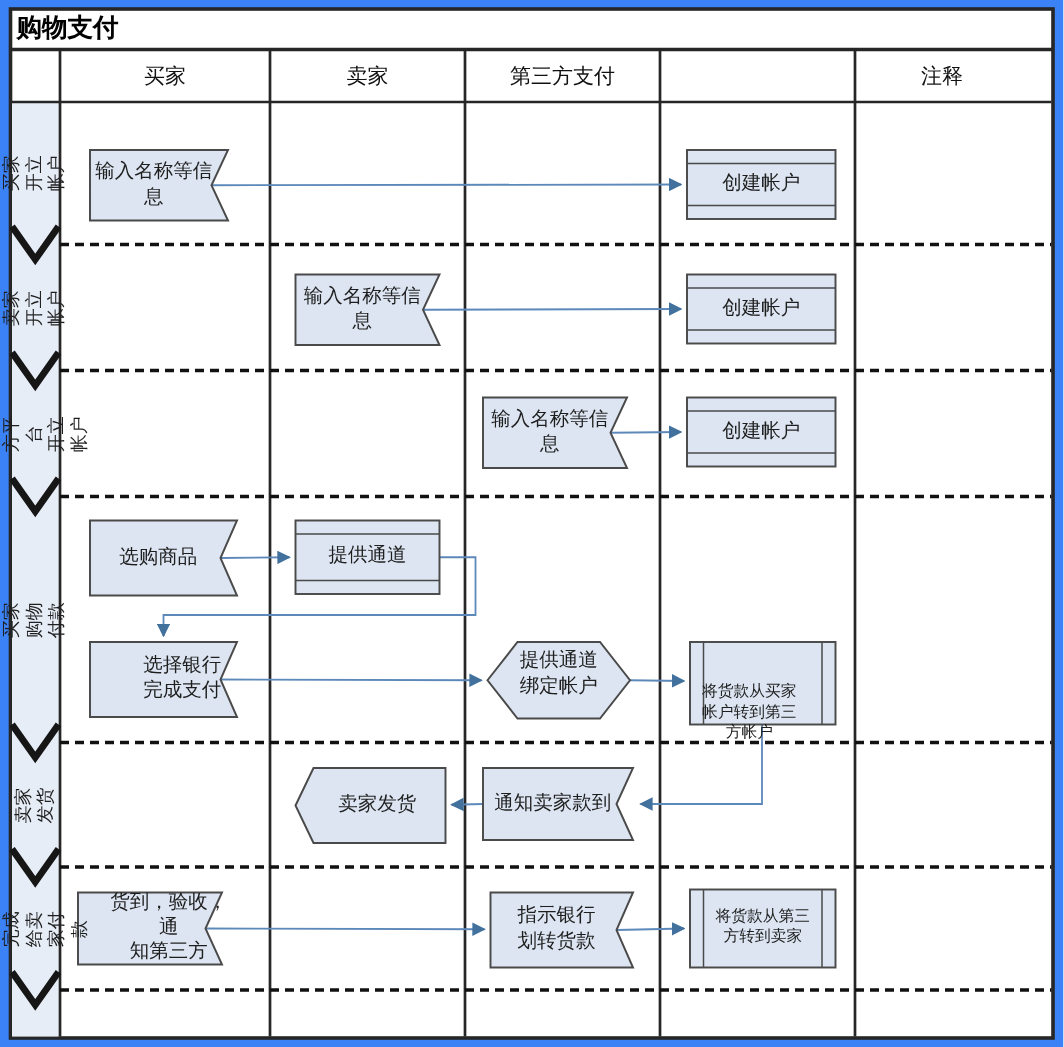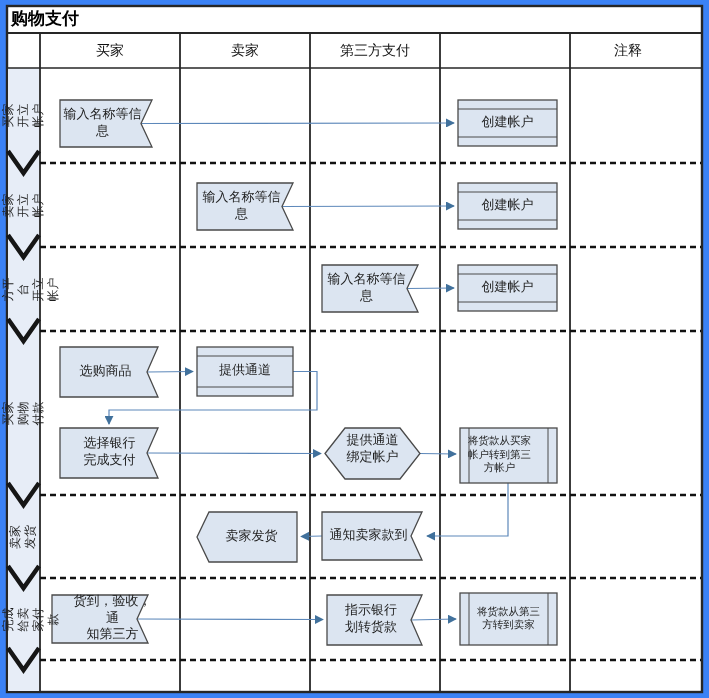--- a/index.html
+++ b/index.html
@@ -134,25 +134,25 @@
     </div>
 
   <div class="lbl" style="left:60px;top:100px;width:85px;height:47px;">输入名称等信息</div>
   <div class="lbl" style="left:458px;top:100px;width:99px;height:46px;">创建帐户</div>
   <div class="lbl" style="left:197px;top:183px;width:89px;height:47px;">输入名称等信息</div>
   <div class="lbl" style="left:458px;top:183px;width:99px;height:46px;">创建帐户</div>
   <div class="lbl" style="left:322px;top:265px;width:89px;height:47px;">输入名称等信息</div>
   <div class="lbl" style="left:458px;top:265px;width:99px;height:46px;">创建帐户</div>
   <div class="lbl" style="left:60px;top:347px;width:91px;height:50px;">选购商品</div>
   <div class="lbl" style="left:197px;top:347px;width:96px;height:49px;">提供通道</div>
-  <div class="lbl" style="left:64px;top:428px;width:91px;height:50px;">选择银行
+  <div class="lbl" style="left:76px;top:428px;width:91px;height:50px;">选择银行
 完成支付</div>
   <div class="lbl" style="left:325px;top:428px;width:95px;height:44px;">提供通道
 绑定帐户</div>
-  <div class="lbl" style="left:462px;top:428px;width:75px;height:55px;font-size:10.5px;">将货款从买家
+  <div class="lbl" style="left:462px;top:449px;width:75px;height:55px;font-size:10.5px;">将货款从买家
 帐户转到第三
 方帐户</div>
   <div class="lbl" style="left:206px;top:512px;width:91px;height:50px;">卖家发货</div>
   <div class="lbl" style="left:322px;top:512px;width:93px;height:48px;">通知卖家款到</div>
   <div class="lbl" style="left:52px;top:595px;width:89px;height:48px;margin-left:16px;">货到，验收，通
 知第三方</div>
   <div class="lbl" style="left:327px;top:595px;width:88px;height:50px;">指示银行
 划转货款</div>
   <div class="lbl" style="left:462px;top:593px;width:93px;height:52px;font-size:10.5px;">将货款从第三
 方转到卖家</div>

